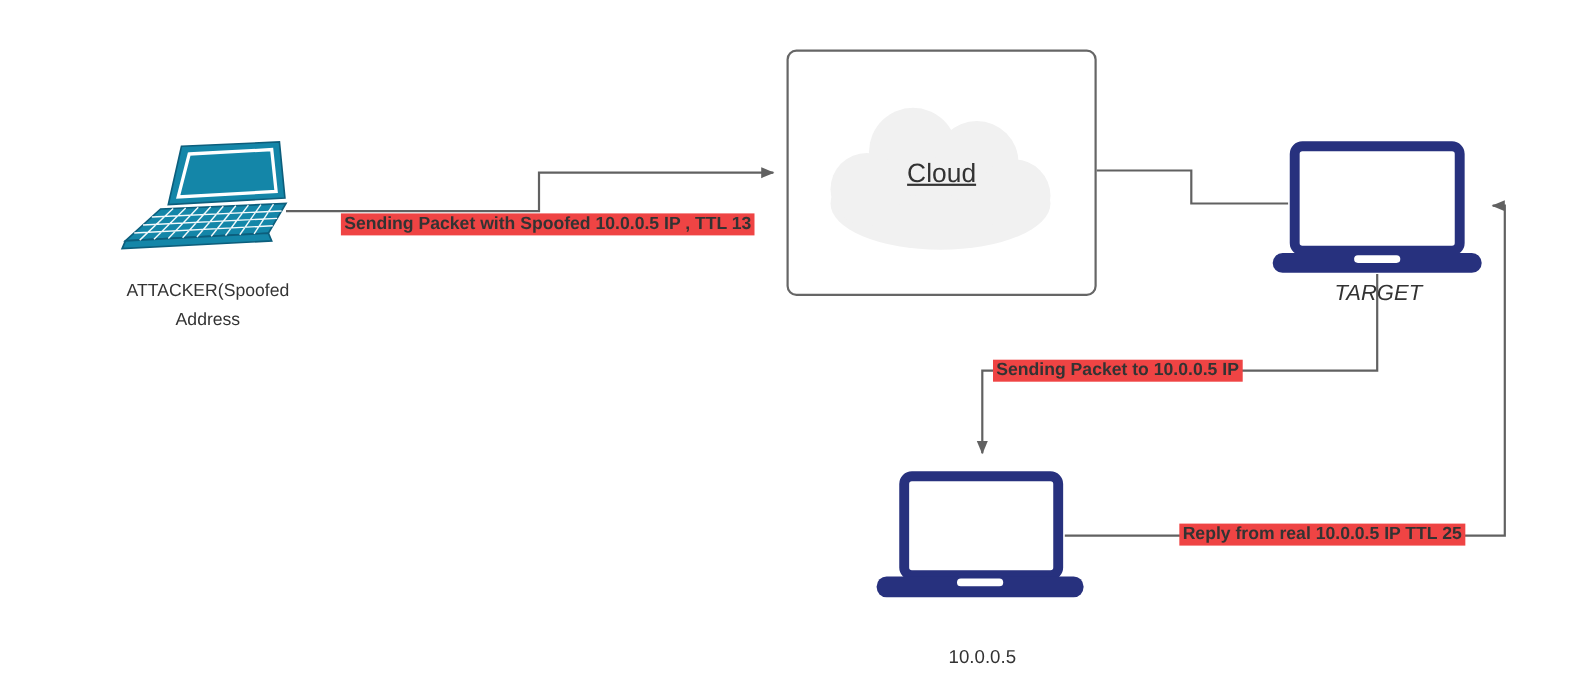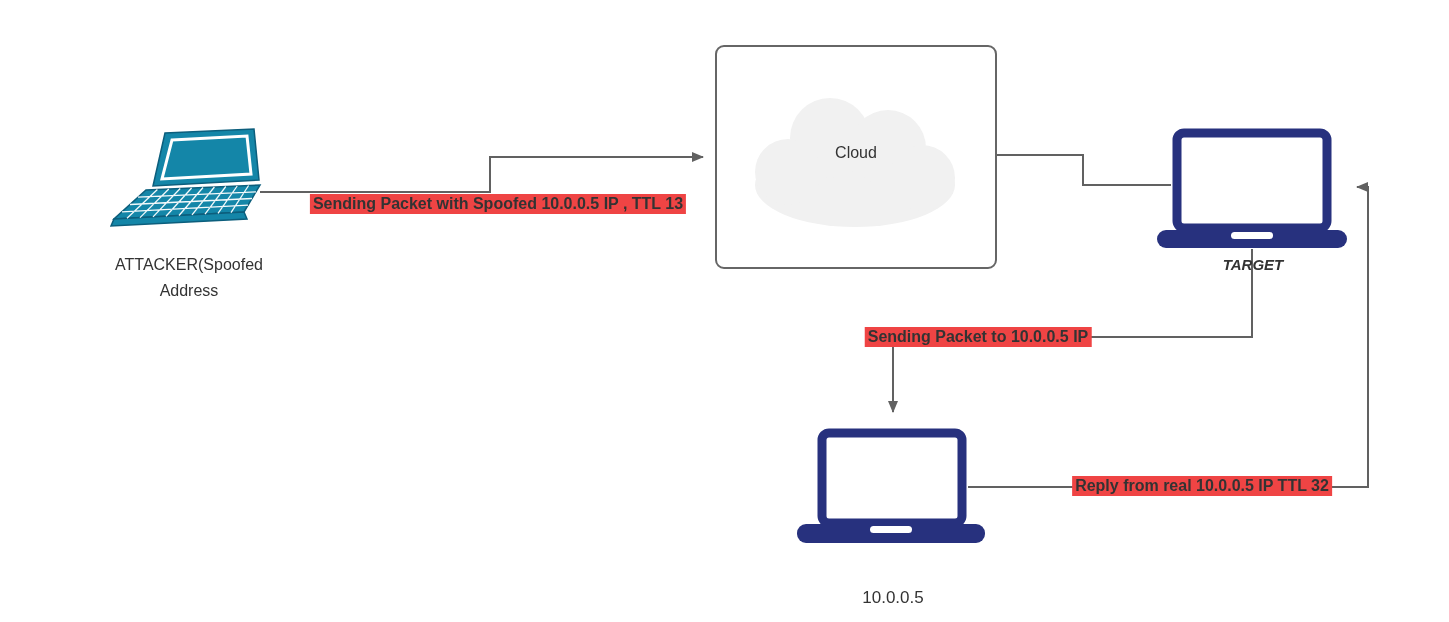--- a/index.html
+++ b/index.html
@@ -21,22 +21,22 @@
   .teal{fill:var(--laptop-teal,#1486A8);stroke:var(--laptop-teal-dark,#0C5E7C);stroke-width:1.5;}
   .teal-inner{fill:none;stroke:#ffffff;stroke-width:3;}
   .keyline{stroke:#ffffff;stroke-width:1.3;fill:none;opacity:.95;}
   .label{
     position:absolute;z-index:2;
     color:var(--label-text,#333333);
     transform:translateX(-50%);
     text-align:center;white-space:nowrap;
   }
   .node-label{font-size:16px;line-height:26px;}
-  .cloud-label{font-size:16px;}
-  .target-label{font-size:15px;font-weight:700;font-style:italic;}
+  .cloud-label{font-size:24px;text-decoration:underline;}
+  .target-label{font-size:20px;font-weight:400;font-style:italic;}
   .host-label{font-size:17px;}
   .edge-label{font-size:16px;font-weight:700;background:#ef4444;padding:0 3px;line-height:20px;}
 </style>
 </head>
 <body>
 
 <div class="canvas">
 
   <svg class="layer" width="1449" height="622" viewBox="0 0 1449 622">
     <defs>
@@ -89,17 +89,17 @@
   </div>
 
   <div class="label cloud-label" style="left:856px;top:144px">Cloud</div>
 
   <div class="label target-label" style="left:1253px;top:256px">TARGET</div>
 
   <div class="label host-label" style="left:893px;top:588px">10.0.0.5</div>
 
   <div class="label edge-label" style="left:498px;top:194px">Sending Packet with Spoofed 10.0.0.5 IP , TTL 13</div>
 
-  <div class="label edge-label" style="left:978px;top:327px">Sending Packet to 10.0.0.5 IP</div>
+  <div class="label edge-label" style="left:1016px;top:327px">Sending Packet to 10.0.0.5 IP</div>
 
-  <div class="label edge-label" style="left:1202px;top:476px">Reply from real 10.0.0.5 IP TTL 32</div>
+  <div class="label edge-label" style="left:1202px;top:476px">Reply from real 10.0.0.5 IP TTL 25</div>
 
 </div>
 
 </body></html>

